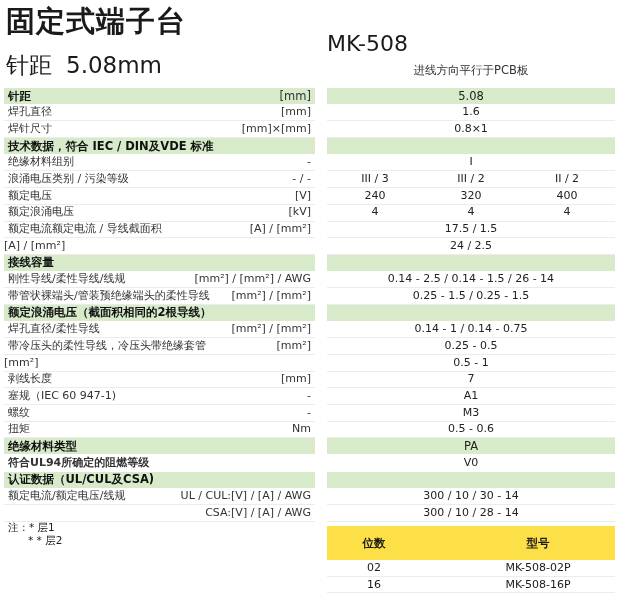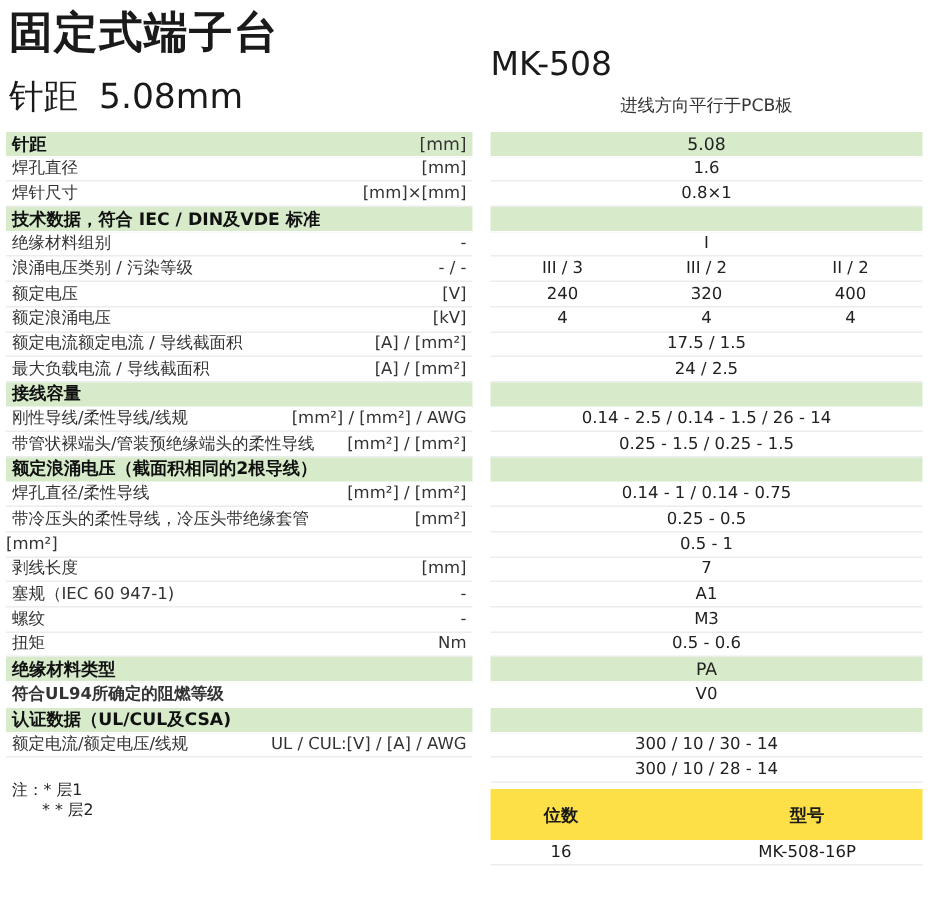--- a/index.html
+++ b/index.html
@@ -73,21 +73,20 @@
     </div>
     <div class="row">
       <span class="lbl">额定浪涌电压</span>
       <span class="unit">[kV]</span>
     </div>
     <div class="row">
       <span class="lbl">额定电流额定电流 / 导线截面积</span>
       <span class="unit">[A] / [mm²]</span>
     </div>
     <div class="row">
-      <span class="lbl">最大负载电流 / 导线截面积</span>
       <span class="unit">[A] / [mm²]</span>
     </div>
     <div class="row hdr">
       <span class="lbl">接线容量</span>
       <span class="unit" style="font-weight: normal;"></span>
     </div>
     <div class="row">
       <span class="lbl">刚性导线/柔性导线/线规</span>
       <span class="unit">[mm²] / [mm²] / AWG</span>
     </div>
@@ -134,20 +133,24 @@
       <span class="lbl">符合UL94所确定的阻燃等级</span>
       <span class="unit"></span>
     </div>
     <div class="row hdr">
       <span class="lbl">认证数据（UL/CUL及CSA)</span>
       <span class="unit" style="font-weight: normal;"></span>
     </div>
     <div class="row">
       <span class="lbl">额定电流/额定电压/线规</span>
       <span class="unit">UL / CUL:[V] / [A] / AWG</span>
+    </div>
+    <div class="row">
+      <span class="lbl"></span>
+      <span class="unit">CSA:[V] / [A] / AWG</span>
     </div>
   </div>
 <div class="tbl right" id="rightTbl">
     <div class="row hdr" style="font-weight: normal;">
       <span>5.08</span>
     </div>
     <div class="row" style="font-weight: normal;">
       <span>1.6</span>
     </div>
     <div class="row" style="font-weight: normal;">
@@ -226,16 +229,20 @@
   <div>注：* 层1</div>
   <div class="n2">* * 层2</div>
 </div>
 
 <div class="models">
   <div class="mh">
     <span class="c1">位数</span>
     <span class="c2">型号</span>
   </div>
   <div class="mr">
+    <span class="c1">02</span>
+    <span class="c2">MK-508-02P</span>
+  </div>
+  <div class="mr">
     <span class="c1">16</span>
     <span class="c2">MK-508-16P</span>
   </div>
 </div>
 
 </body></html>

